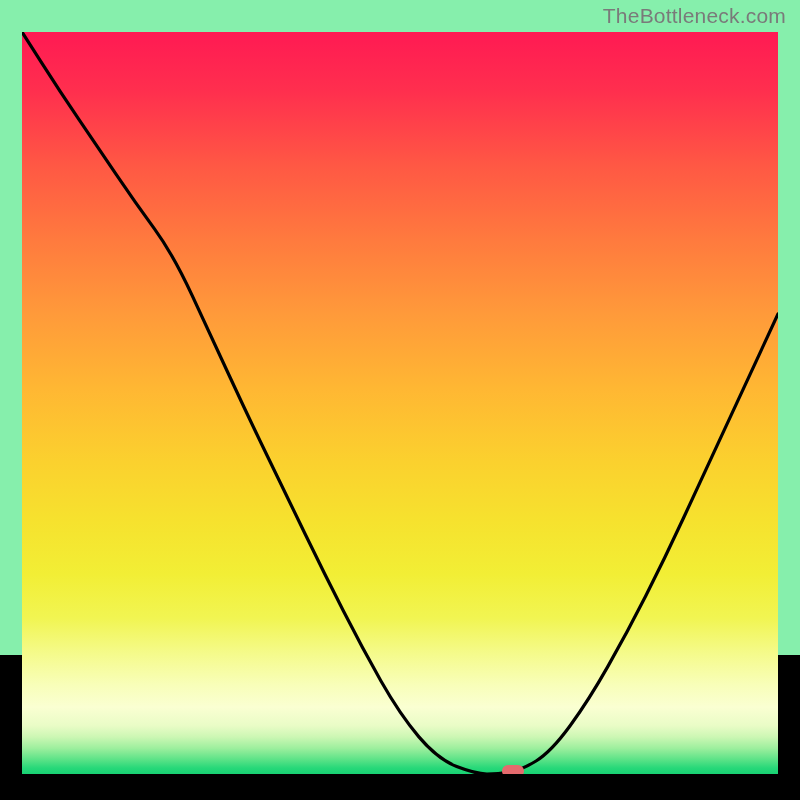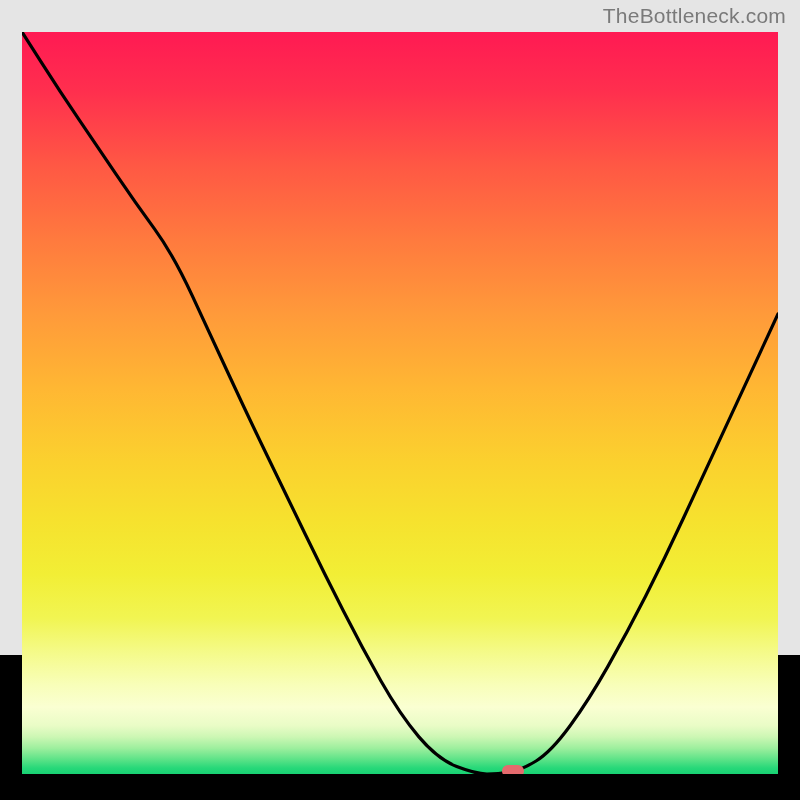--- a/index.html
+++ b/index.html
@@ -8,21 +8,21 @@
     width: 800px;
     height: 800px;
     background: #000;
     overflow: hidden;
     font-family: Arial, Helvetica, sans-serif;
   }
   .frame {
     position: relative;
     width: 800px;
     height: 655px;
-    background: #e5e5e5;
+    background: #86efac;
   }
   .watermark {
     position: absolute;
     top: 4px;
     right: 14px;
     color: #7a7a7a;
     font-size: 21px;
     font-family: Arial, sans-serif;
     letter-spacing: 0.2px;
     z-index: 5;

